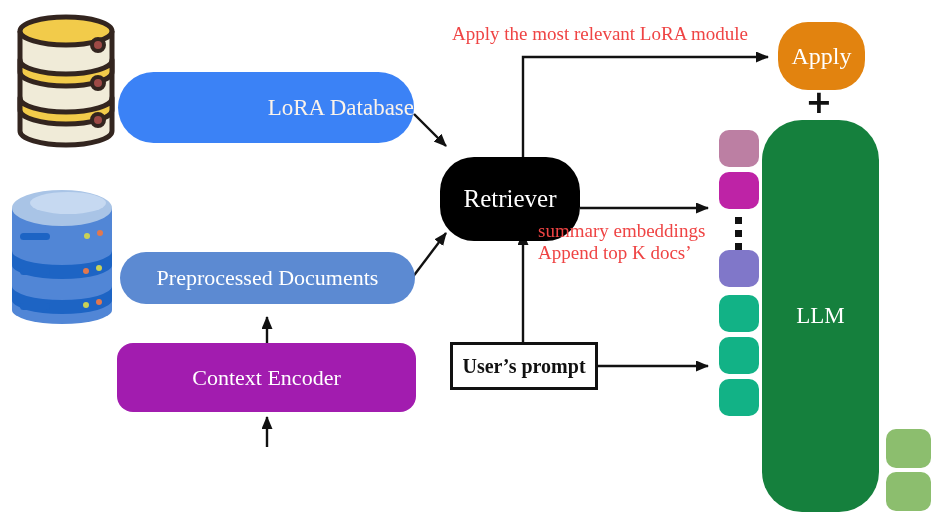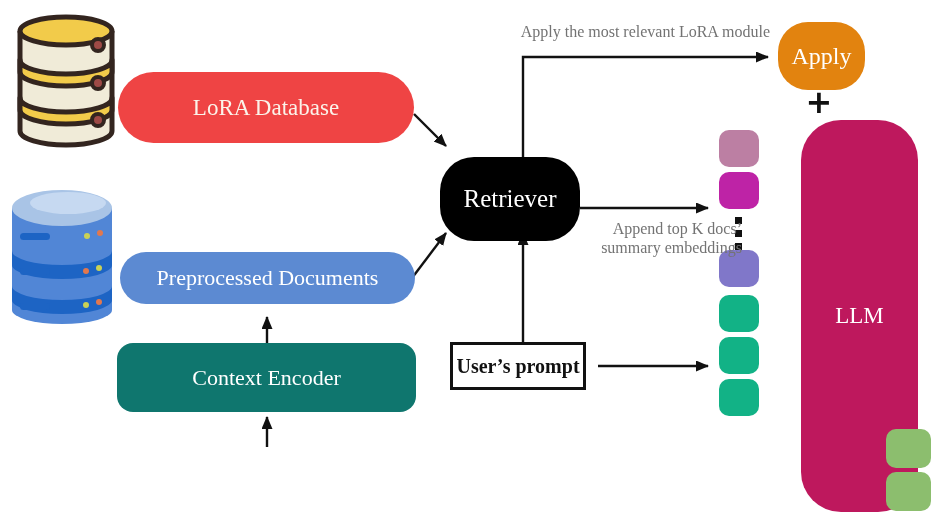--- a/index.html
+++ b/index.html
@@ -11,38 +11,38 @@
     position:absolute;display:flex;align-items:center;justify-content:center;
     text-align:center;box-sizing:border-box;
   }
   .pill{border-radius:36px;}
   .lbl{white-space:nowrap;}
   #lora-database{left:118px;top:72px;width:296px;height:71px;font-size:23px;}
   #preprocessed-documents{left:120px;top:252px;width:295px;height:52px;font-size:22px;}
   #context-encoder{left:117px;top:343px;width:299px;height:69px;border-radius:16px;font-size:22px;}
   #documents{left:118px;top:447px;width:296px;height:68px;border-radius:34px;font-size:22px;}
   #retriever{left:440px;top:157px;width:140px;height:84px;border-radius:34px;font-size:25px;}
-  #users-prompt{left:450px;top:342px;width:136px;height:48px;border:3px solid #111;font-size:20px;font-weight:bold;background:#fff;}
+  #users-prompt{left:450px;top:342px;width:148px;height:48px;border:3px solid #111;font-size:20px;font-weight:bold;background:#fff;}
   #lora-node{left:778px;top:22px;width:87px;height:68px;border-radius:30px;font-size:24px;}
   #plus-sign{left:799px;top:84px;width:40px;height:36px;font-family:"DejaVu Sans","Liberation Sans",sans-serif;font-weight:bold;font-size:32px;line-height:36px;}
   #llm-decoder{left:762px;top:120px;width:117px;height:392px;border-radius:40px;font-size:23px;line-height:1.28;}
   .token{position:absolute;width:40px;height:37px;border-radius:10px;}
   .token-out{position:absolute;width:45px;height:39px;border-radius:10px;}
   #token-1{left:719px;top:130px;}
   #token-2{left:719px;top:172px;}
   #token-3{left:719px;top:250px;}
   #token-g1{left:719px;top:295px;}
   #token-g2{left:719px;top:337px;}
   #token-g3{left:719px;top:379px;}
   #out-token-1{left:886px;top:429px;}
   #out-token-2{left:886px;top:472px;}
   #ellipsis-dots{position:absolute;left:735px;top:217px;width:8px;height:33px;
     display:flex;flex-direction:column;justify-content:space-between;}
   #ellipsis-dots span{width:7px;height:7px;background:#111;display:block;}
-  .annot{position:absolute;text-align:right;color:#737373;font-size:16px;line-height:1.16;}
+  .annot{position:absolute;text-align:left;color:#ef4444;font-size:19px;line-height:1.16;}
   #apply-label{left:452px;top:23px;width:318px;}
   #append-label{left:538px;top:220px;width:204px;}
   #arrow-layer{position:absolute;left:0;top:0;pointer-events:none;}
   svg .ln{stroke:#111;stroke-width:2.4;fill:none;}
 </style>
 </head>
 <body>
 
 <div id="stage">
 
@@ -84,50 +84,50 @@
     <rect x="12" y="80" width="30" height="7" rx="3.5" fill="#1D64C4"></rect>
     <rect x="12" y="115" width="30" height="7" rx="3.5" fill="#1D64C4"></rect>
     <circle cx="79" cy="48" r="3" fill="#C9D155"></circle>
       <circle cx="92" cy="45" r="3" fill="#E2784E"></circle>
     <circle cx="78" cy="83" r="3" fill="#E2784E"></circle>
       <circle cx="91" cy="80" r="3" fill="#C9D155"></circle>
     <circle cx="78" cy="117" r="3" fill="#C9D155"></circle>
       <circle cx="91" cy="114" r="3" fill="#E2784E"></circle>
   </svg>
 
-  <div class="node pill" id="lora-database" style="background: #ef4444; color: rgb(251, 243, 234);">
+  <div class="node pill" id="lora-database" style="background: #3b82f6; color: rgb(251, 243, 234); justify-content: flex-end;">
     <span class="lbl">LoRA Database</span>
   </div>
 
   <div class="node pill" id="preprocessed-documents" style="background: rgb(92, 138, 210); color: rgb(255, 255, 255);">
     <span class="lbl">Preprocessed Documents</span>
   </div>
 
-  <div class="node" id="context-encoder" style="background: #0f766e; color: rgb(255, 255, 255);">
+  <div class="node" id="context-encoder" style="background: #a21caf; color: rgb(255, 255, 255);">
     <span class="lbl">Context Encoder</span>
   </div>
 
 
   <div class="node" id="retriever" style="background: rgb(0, 0, 0); color: rgb(255, 255, 255);">
     <span class="lbl">Retriever</span>
   </div>
 
   <div class="node" id="users-prompt" style="color: rgb(17, 17, 17);">
     <span class="lbl">User’s prompt</span>
   </div>
 
   <div class="node" id="lora-node" style="background: rgb(226, 131, 15); color: rgb(255, 255, 255);">
     <span class="lbl">Apply</span>
   </div>
 
   <div class="node" id="plus-sign" style="color: rgb(17, 17, 17);">
     <span>+</span>
   </div>
 
-  <div class="node" id="llm-decoder" style="background: #be185d; color: rgb(255, 255, 255); margin-left: 39px;">
+  <div class="node" id="llm-decoder" style="background: #15803d; color: rgb(255, 255, 255);">
     <span>
       <span style="display:block">LLM</span>
     </span>
   </div>
 
   <div class="token" id="token-1" style="background: rgb(188, 127, 163);"></div>
   <div class="token" id="token-2" style="background: rgb(190, 35, 166);"></div>
   <div id="ellipsis-dots">
       <span></span>
       <span></span>
@@ -135,17 +135,17 @@
     </div>
   <div class="token" id="token-3" style="background: rgb(128, 119, 201);"></div>
   <div class="token" id="token-g1" style="background: rgb(18, 178, 134);"></div>
   <div class="token" id="token-g2" style="background: rgb(18, 178, 134);"></div>
   <div class="token" id="token-g3" style="background: rgb(18, 178, 134);"></div>
   <div class="token-out" id="out-token-1" style="background: rgb(140, 190, 110);"></div>
   <div class="token-out" id="out-token-2" style="background: rgb(140, 190, 110);"></div>
 
   <div class="annot" id="apply-label">Apply the most relevant LoRA module</div>
   <div class="annot" id="append-label">
+    <span style="display:block">summary embeddings</span>
     <span style="display:block">Append top K docs’</span>
-    <span style="display:block">summary embeddings</span>
   </div>
 
 </div>
 
 </body></html>

